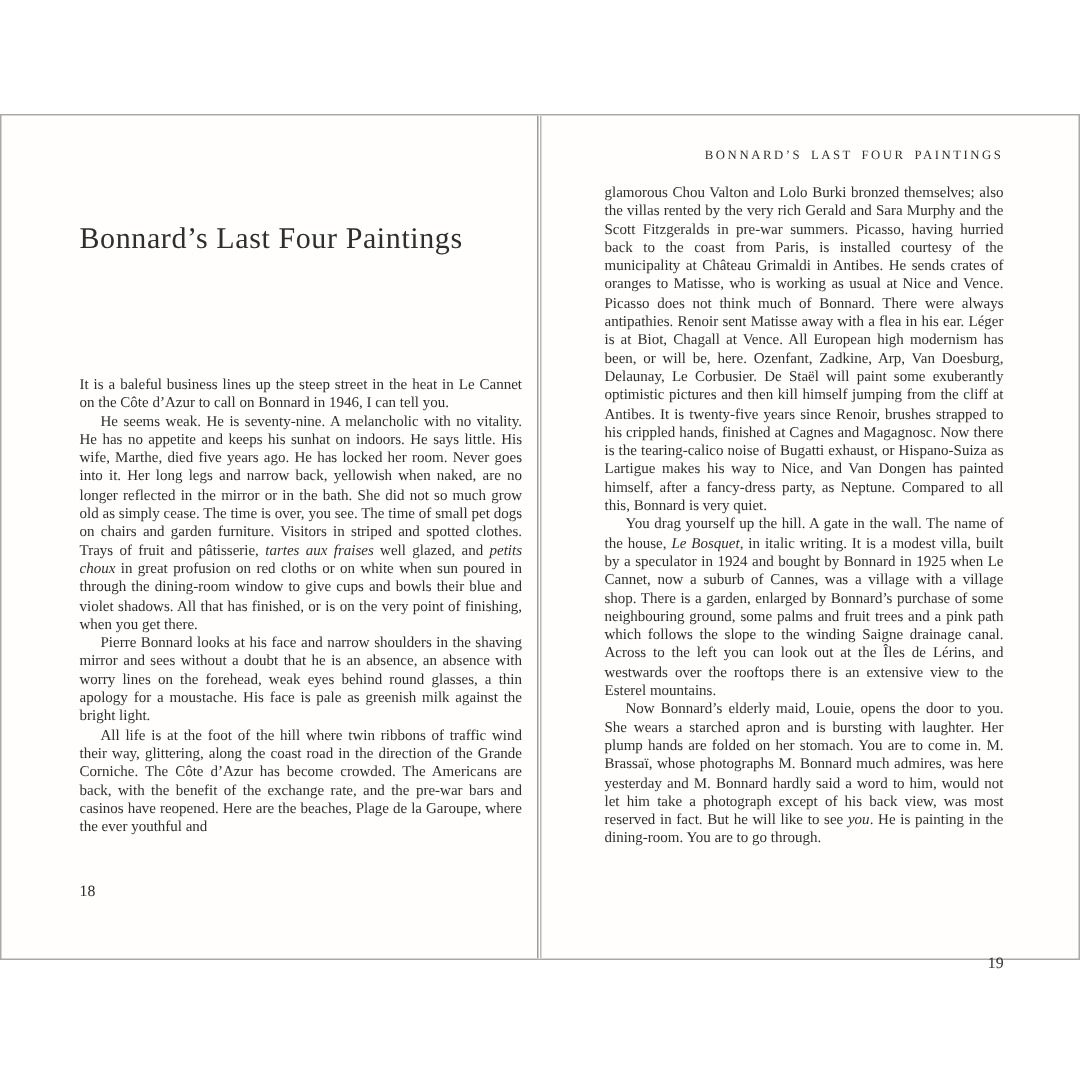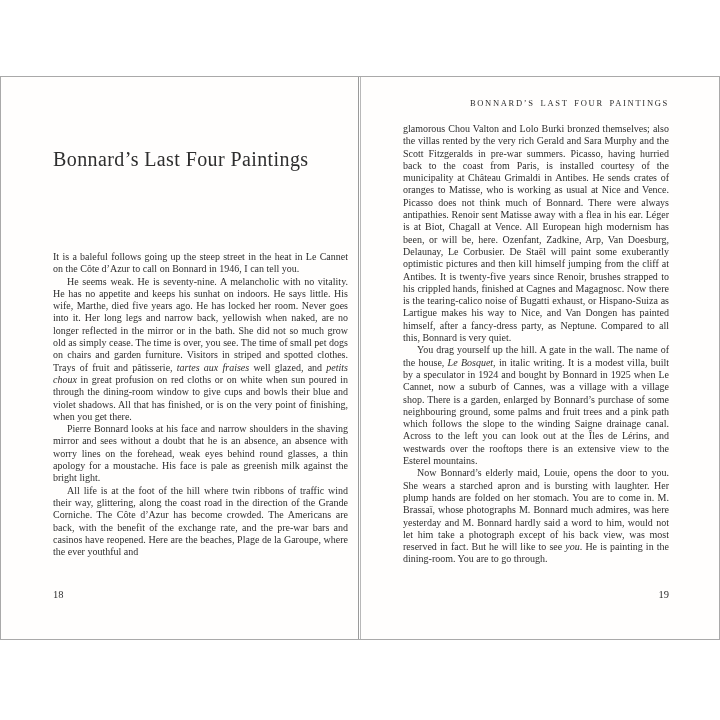--- a/index.html
+++ b/index.html
@@ -55,32 +55,32 @@
   .body-text p.para { margin: 0; text-align: justify; }
   .body-text p.para.indent { text-indent: 14px; }
   .body-text em { font-style: italic; }
 
   .page-number {
     position: absolute; top: 512px;
     font-size: 10.5px;
     color: var(--text-color, #2e2e2e);
   }
   .page-number-left  { left: 52px; text-align: right; }
-  .page-number-right { left: 41px; width: 266px; text-align: right; }
+  .page-number-right { left: 41px; width: 266px; text-align: right; margin-top: 48px; }
 </style>
 </head>
 <body>
 
 <div class="stage">
   <div class="book-spread">
 
     <div class="page page-left">
       <h1 class="chapter-title">Bonnard’s Last Four Paintings</h1>
       <div class="body-text body-left" id="left-body">
-          <p class="para"><span>It is a baleful follows going up the steep street in the heat in Le Cannet on the Côte d’Azur to call on Bonnard in 1946, I can tell you.</span></p>
+          <p class="para"><span>It is a baleful business lines up the steep street in the heat in Le Cannet on the Côte d’Azur to call on Bonnard in 1946, I can tell you.</span></p>
           <p class="para indent"><span>He seems weak. He is seventy-nine. A melancholic with no vitality. He has no appetite and keeps his sunhat on indoors. He says little. His wife, Marthe, died five years ago. He has locked her room. Never goes into it. Her long legs and narrow back, yellowish when naked, are no longer reflected in the mirror or in the bath. She did not so much grow old as simply cease. The time is over, you see. The time of small pet dogs on chairs and garden furniture. Visitors in striped and spotted clothes. Trays of fruit and pâtisserie, </span><em>tartes aux fraises</em><span> well glazed, and </span><em>petits choux</em><span> in great profusion on red cloths or on white when sun poured in through the dining-room window to give cups and bowls their blue and violet shadows. All that has finished, or is on the very point of finishing, when you get there.</span></p>
           <p class="para indent"><span>Pierre Bonnard looks at his face and narrow shoulders in the shaving mirror and sees without a doubt that he is an absence, an absence with worry lines on the forehead, weak eyes behind round glasses, a thin apology for a moustache. His face is pale as greenish milk against the bright light.</span></p>
           <p class="para indent"><span>All life is at the foot of the hill where twin ribbons of traffic wind their way, glittering, along the coast road in the direction of the Grande Corniche. The Côte d’Azur has become crowded. The Americans are back, with the benefit of the exchange rate, and the pre-war bars and casinos have reopened. Here are the beaches, Plage de la Garoupe, where the ever youthful and</span></p>
         </div>
       <div class="page-number page-number-left">18</div>
     </div>
 
     <div class="spine"></div>
 
     <div class="page page-right">

